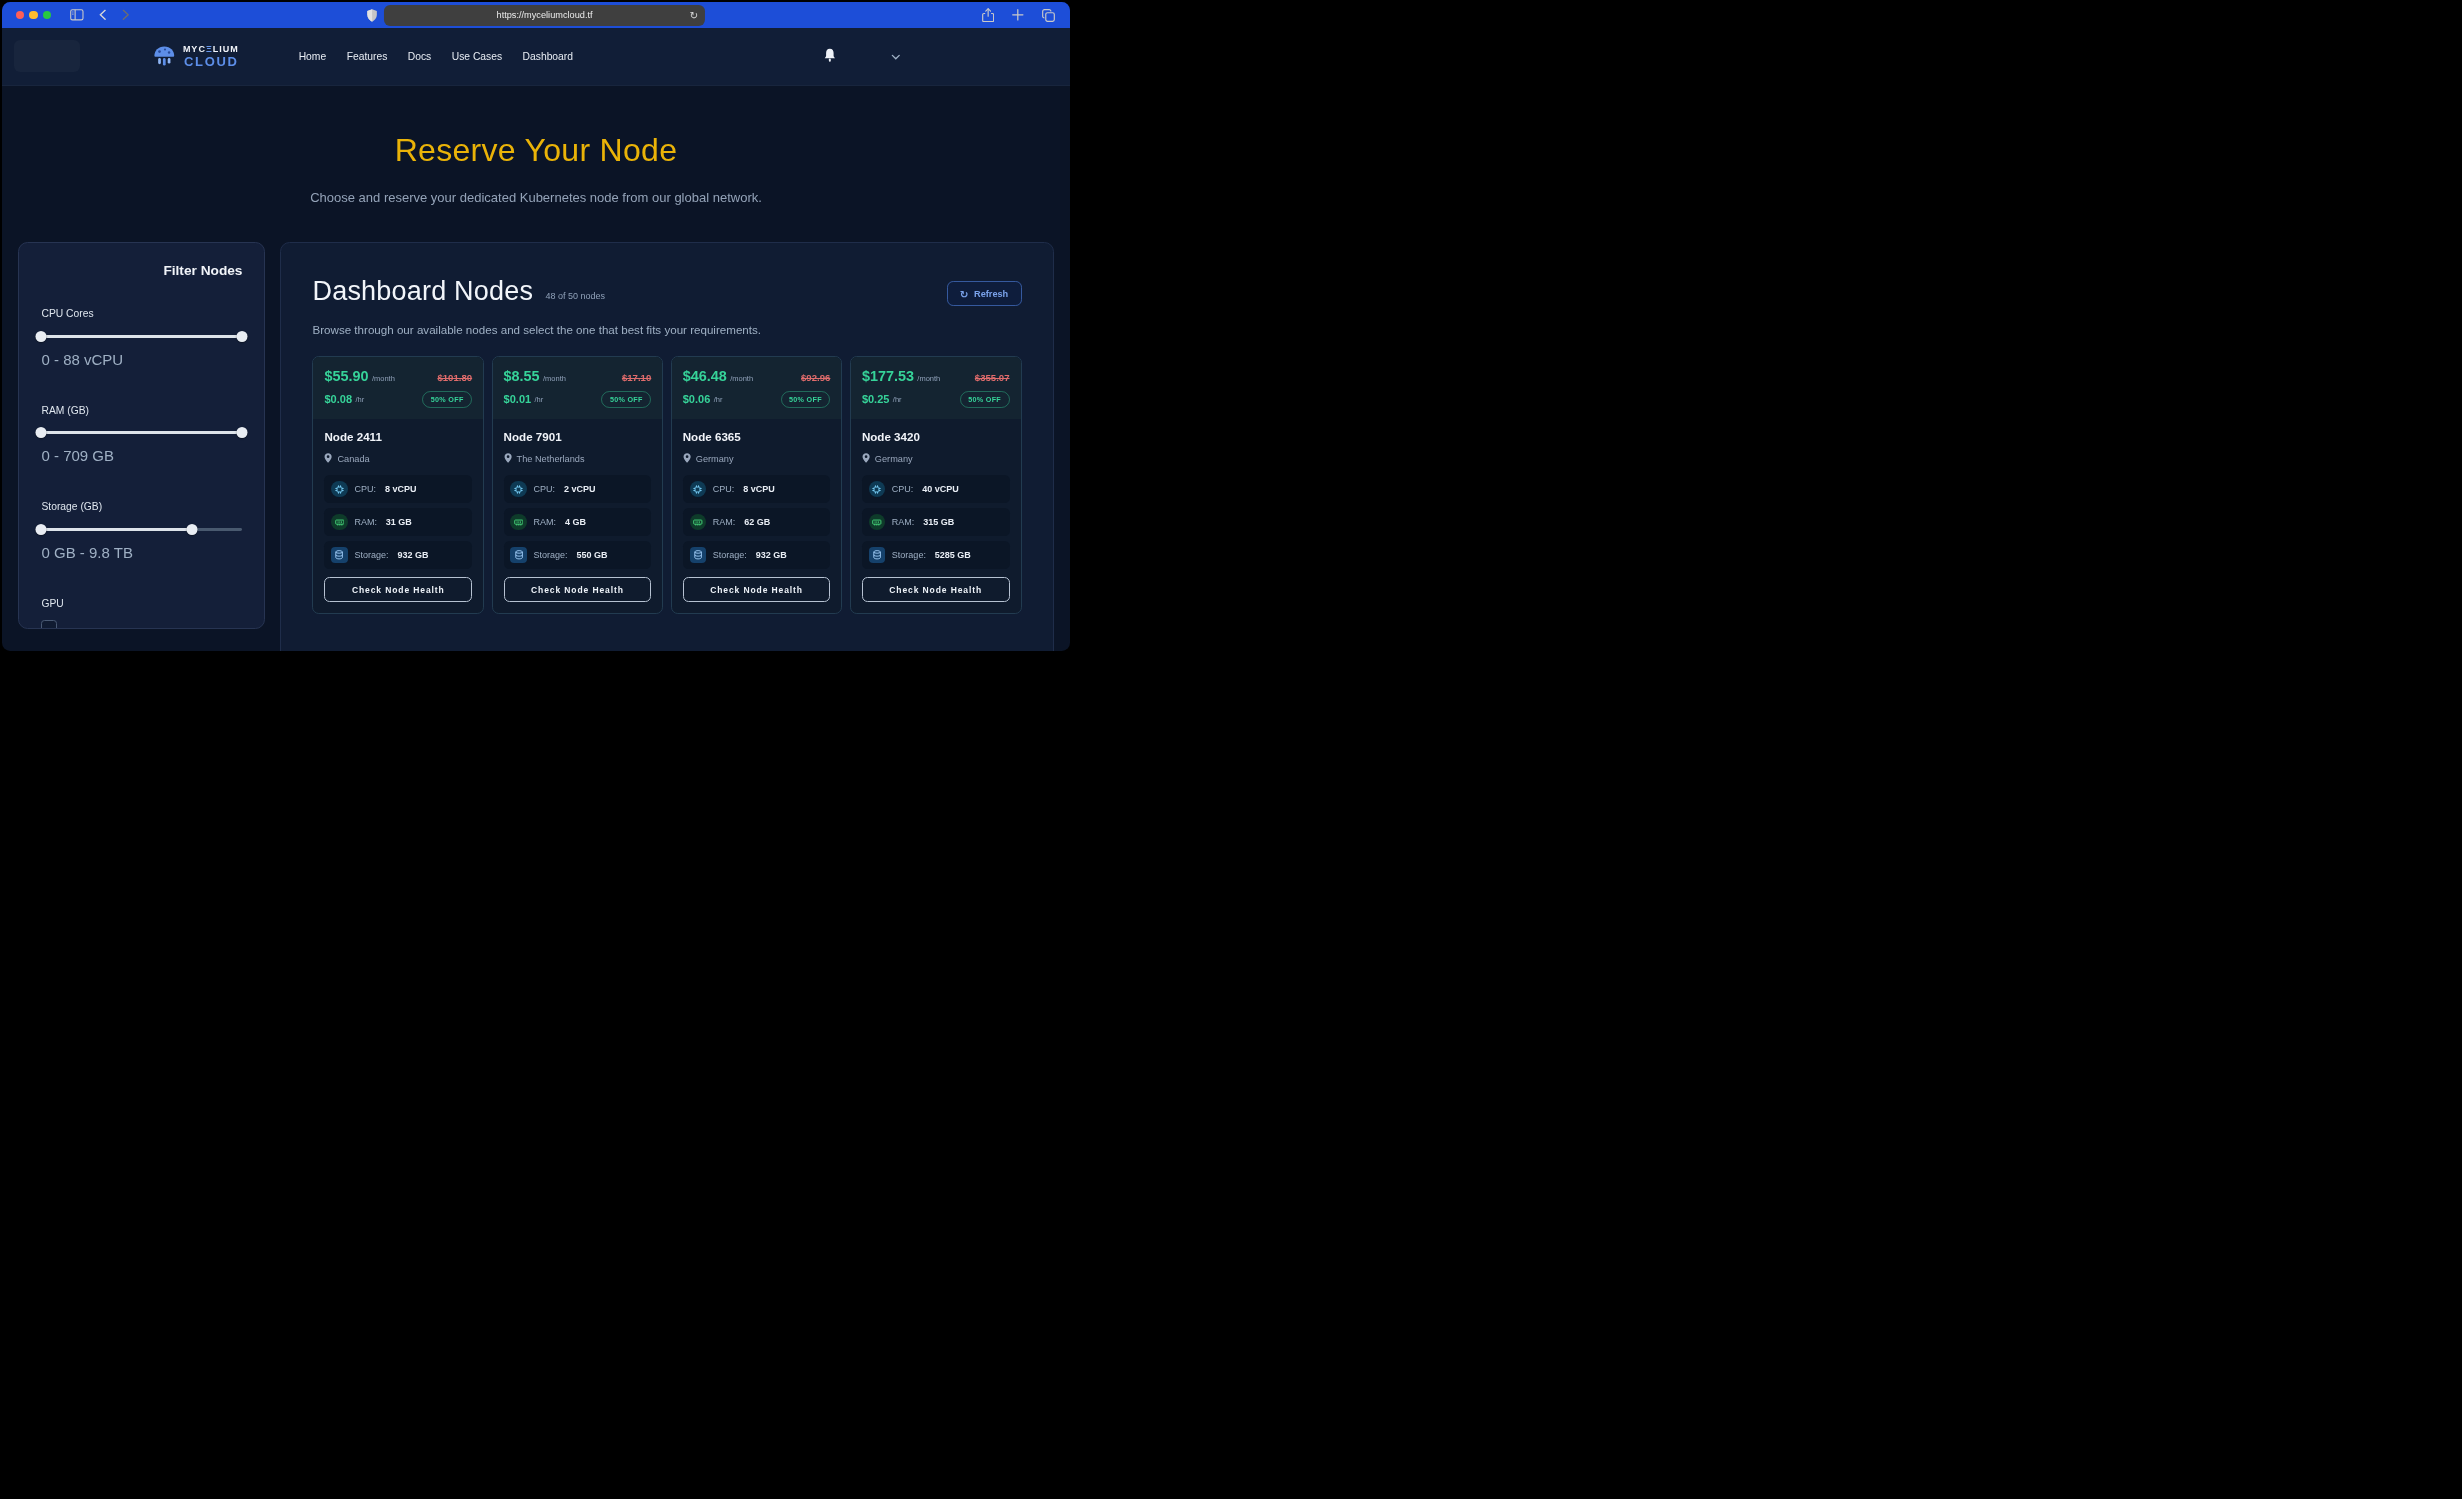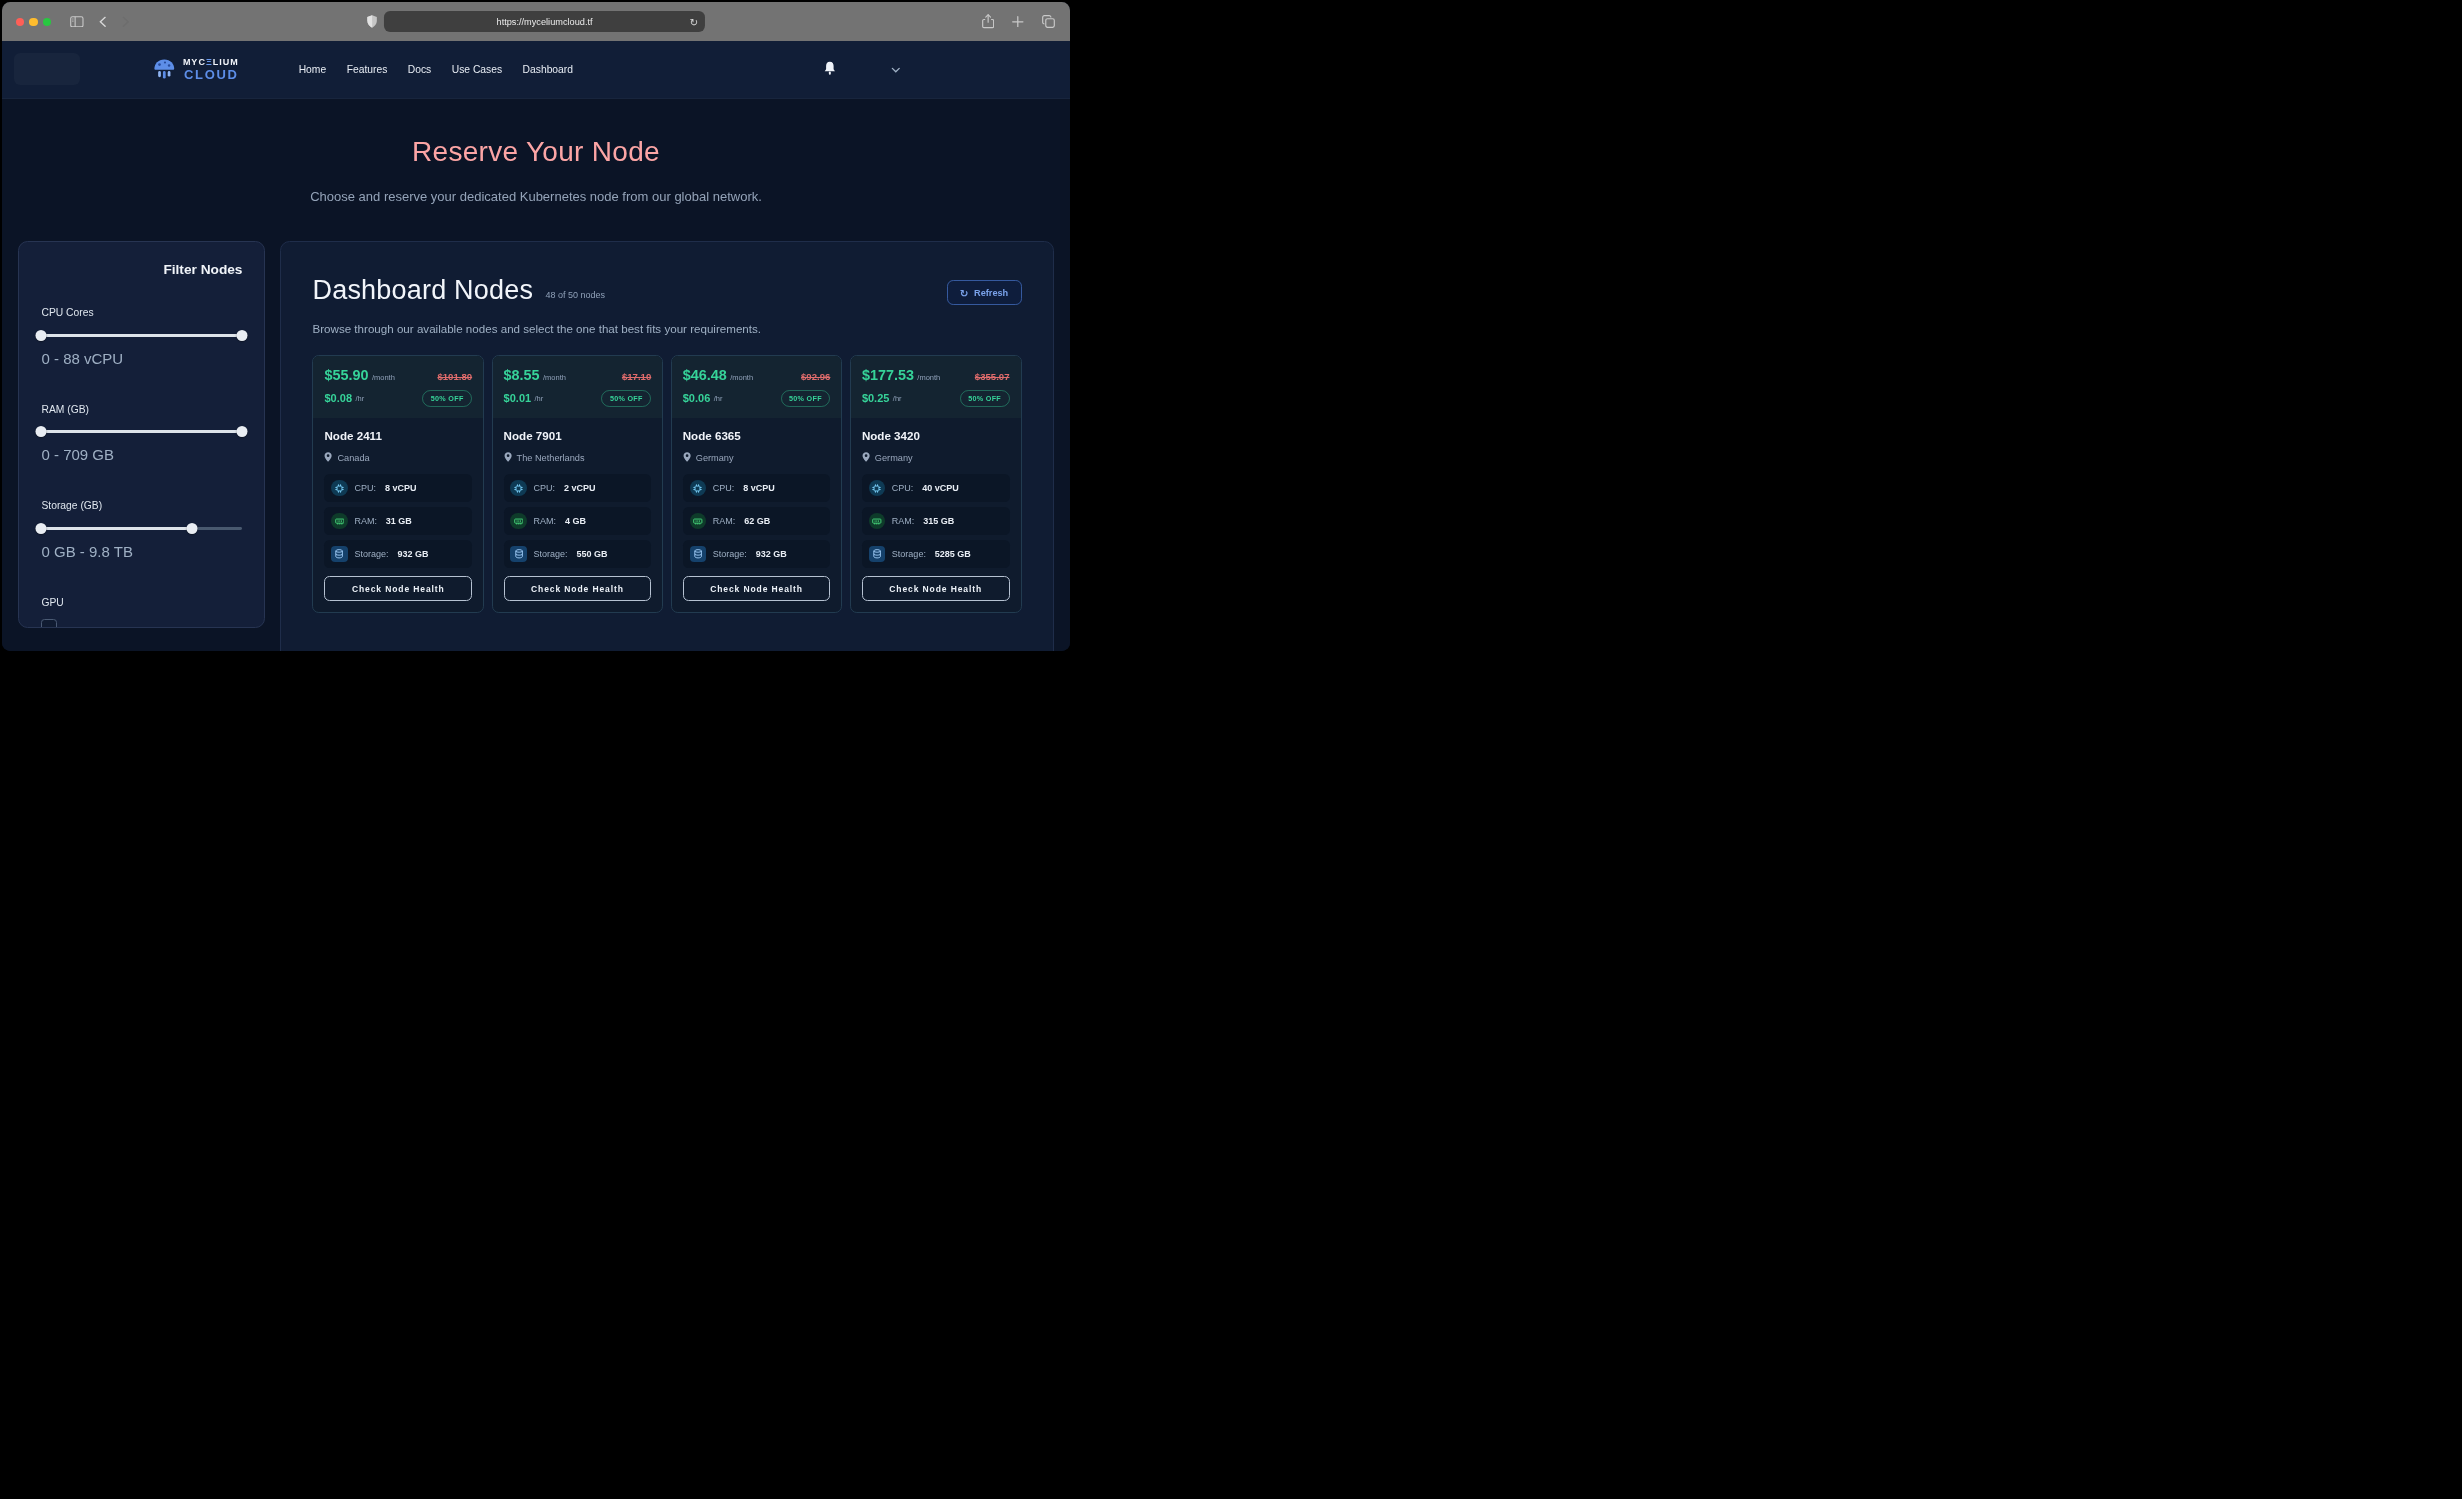--- a/index.html
+++ b/index.html
@@ -1,20 +1,20 @@
 <!DOCTYPE html>
 <html style="font-size:11px"><head>
 <meta charset="utf-8">
 <style>
   html,body{margin:0;padding:0;background:#000;}
   body{width:1072px;height:653px;position:relative;font-family:"Liberation Sans","DejaVu Sans",sans-serif;-webkit-font-smoothing:antialiased;}
   .window{position:absolute;top:2.1px;left:2.1px;right:2.1px;bottom:2.1px;border-radius:8.2px;overflow:hidden;background:#0b1426;}
 
   
-  .chrome{height:39px;background:#737373;display:flex;align-items:center;position:relative;}
+  .chrome{height:26px;background:#1d4ed8;display:flex;align-items:center;position:relative;}
   .traffic{display:flex;gap:5.5px;margin-left:13.7px;}
   .light{width:8.2px;height:8.2px;border-radius:50%;}
   .chrome-icon{display:flex;align-items:center;justify-content:center;color:#c9c9c9;}
   .sidebar-toggle{margin-left:19px;}
   .nav-arrow{margin-left:15px;}
   .chrome-center{position:absolute;left:50%;transform:translateX(-50%);display:flex;align-items:center;gap:6.8px;}
   .urlbar{width:321px;height:21px;background:#3f3f3f;border-radius:6.2px;display:flex;align-items:center;justify-content:center;position:relative;color:#ececec;font-size:9.2px;}
   .reload{position:absolute;right:6.8px;font-size:10.3px;color:#d5d5d5;}
   .chrome-right{margin-left:auto;display:flex;align-items:center;gap:18px;margin-right:15px;}
 
@@ -27,21 +27,21 @@
   .brand-top{font-size:9px;font-weight:bold;color:#f2f5fa;letter-spacing:1px;}
   .brand-top .e{color:#6b9bee;}
   .brand-bottom{font-size:13px;font-weight:bold;color:#5d8ee8;letter-spacing:1.7px;margin-top:1.4px;text-align:right;}
   .nav-links{display:flex;gap:20.5px;margin-left:60px;}
   .nav-link{color:#e8edf4;font-size:10.3px;font-weight:500;cursor:pointer;}
   .nav-bell{margin-left:auto;}
   .nav-chevron{margin-left:55px;margin-right:169px;color:#8fa0b8;}
 
   
   .hero{text-align:center;padding-top:30px;}
-  .hero h1{margin:7px;font-size:28px;font-weight:400;color:#fca5a5;letter-spacing:0.3px;}
+  .hero h1{margin:16px;font-size:32px;font-weight:400;color:#eab308;letter-spacing:0.3px;}
   .hero p{margin:20.5px 0 0;font-size:13px;color:#94a3b8;}
 
   
   .content{display:flex;gap:15px;padding:0 16.4px;margin-top:37px;align-items:flex-start;}
 
   .filters{width:247px;min-width:247px;height:387px;background:#141f39;border:0.7px solid #273452;border-radius:9.6px;padding:20.5px 22px;box-sizing:border-box;overflow:hidden;}
   .filters h3{margin:0 0 30px;text-align:right;font-size:13.7px;font-weight:bold;color:#f1f4f9;}
   .fgroup{margin-bottom:37px;}
   .flabel{font-size:10.3px;color:#dfe6ee;font-weight:500;}
   .slider{position:relative;height:12.3px;margin:11px 0 8.2px;}

